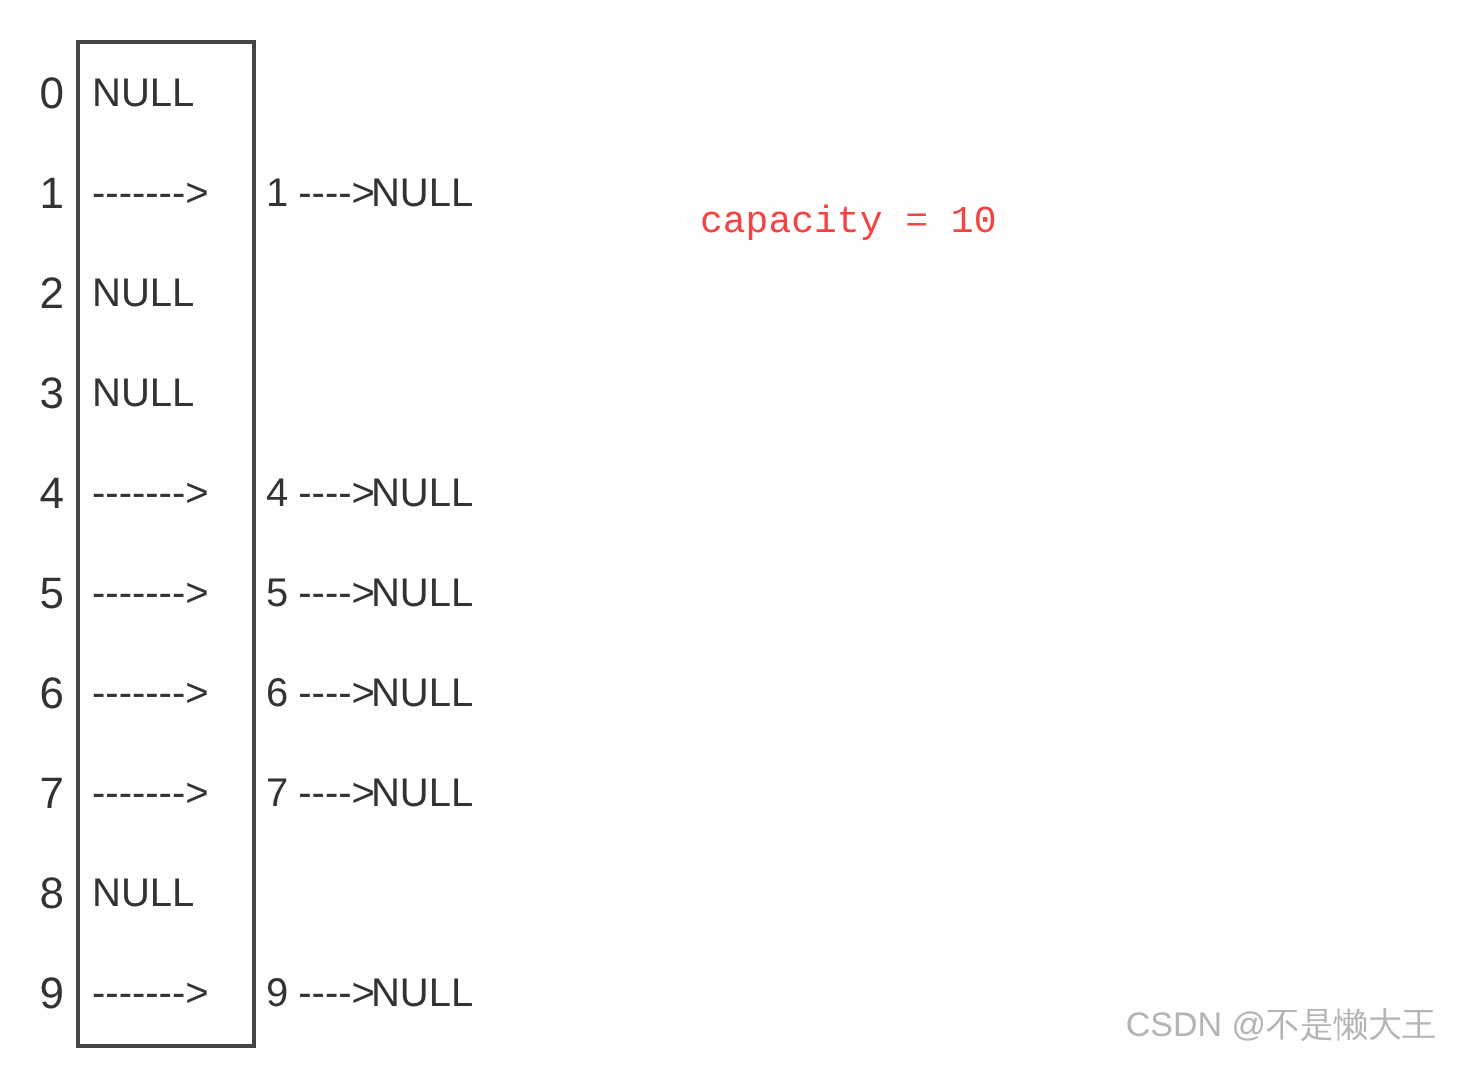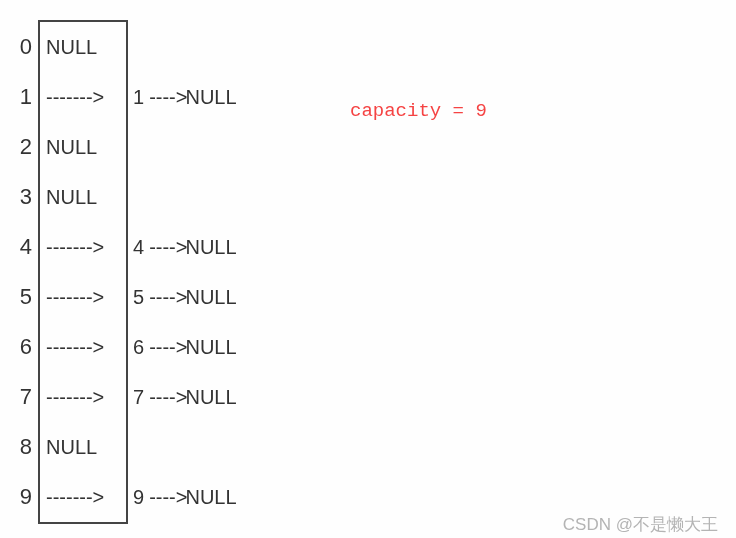--- a/index.html
+++ b/index.html
@@ -76,21 +76,21 @@
       top: 30px;
       color: #f54343;
       font-family: "Courier New", monospace;
       font-size: 19px;
       line-height: 1.7;
       white-space: pre;
     }
     .watermark {
       position: absolute;
       right: 18px;
-      bottom: 2px;
+      bottom: 14px;
       color: rgba(130,130,130,0.6);
       font-size: 17px;
       font-family: "Microsoft YaHei", sans-serif;
     }
   </style>
 </head>
 <body>
 
 <div class="diagram">
   <div class="table-area">
@@ -151,16 +151,16 @@
       <div class="chain-row">
         <span class="value">9</span>
         <span>----&gt;</span>
         <span class="null-end">NULL</span>
       </div>
     </div>
   </div>
 </div>
 
 <div class="formula">
-  <div>capacity = 9</div>
+  <div>capacity = 10</div>
 </div>
 
 <div class="watermark">CSDN @不是懒大王</div>
 
 </body></html>

